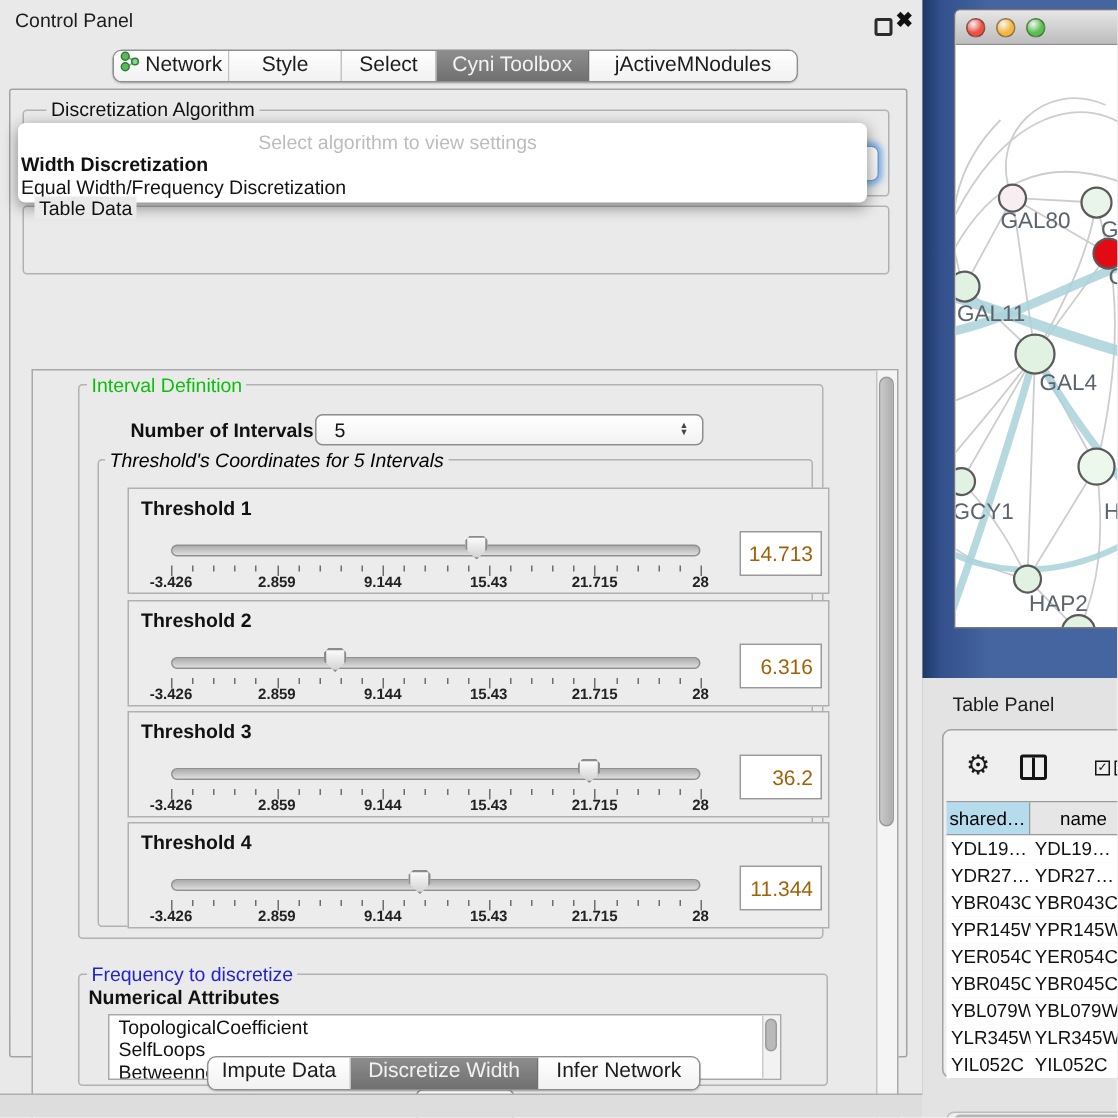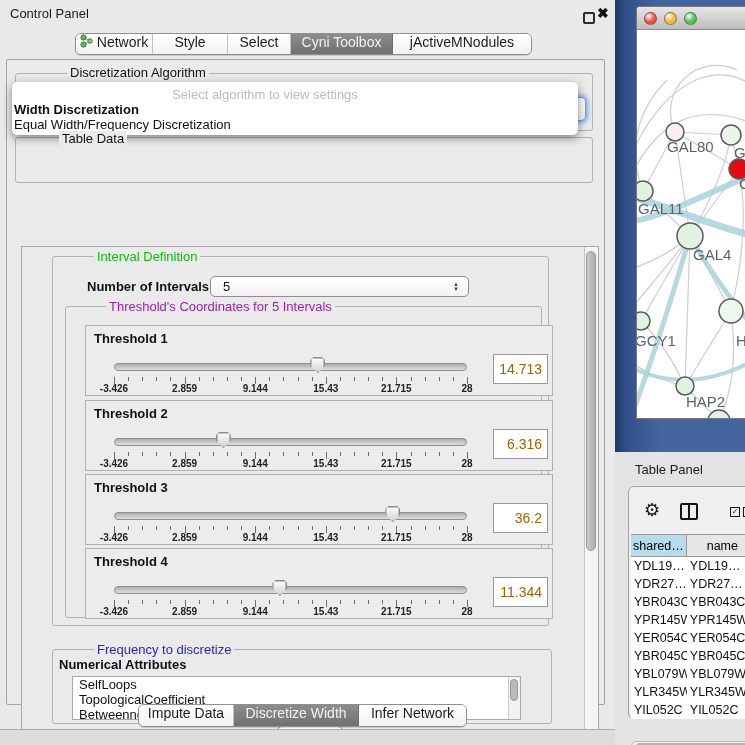--- a/index.html
+++ b/index.html
@@ -17,21 +17,21 @@
        box-shadow:0 1px 1px rgba(0,0,0,.15);}
   .seg .tab{display:flex;align-items:flex-start;justify-content:center;font-size:14px;color:#1c1c1c;
             background:linear-gradient(#ffffff,#f1f1f1);border-right:1px solid #c2c2c2;box-sizing:border-box;gap:4px;}
   .seg .tab:last-child{border-right:none;}
   .seg .tab.sel{background:linear-gradient(#8d8d8d,#707070);color:#f2f2f2;border-right-color:#707070;}
 
   .panel{position:absolute;left:6px;top:59px;width:599px;height:646px;background:#eaeaea;
          border:1px solid #a3a3a3;border-radius:2px;box-sizing:border-box;}
 
   .group{position:absolute;border:1px solid #b2b2b2;border-radius:3px;box-sizing:border-box;}
-  .legend{position:absolute;font-size:13px;background:#eaeaea;padding:0 3px;white-space:nowrap;margin-left:36px;}
+  .legend{position:absolute;font-size:13px;background:#eaeaea;padding:0 3px;white-space:nowrap;}
 
   .combo{position:absolute;background:linear-gradient(#ffffff,#f2f2f2);border:1px solid #8e8e8e;border-radius:5px;
          box-sizing:border-box;font-size:13px;color:#111;display:flex;align-items:center;}
   .combo .val{padding-left:12px;flex:1;white-space:nowrap;overflow:hidden;}
   .stepper{width:14px;display:flex;flex-direction:column;align-items:center;justify-content:center;line-height:5px;
            font-size:6px;color:#444;margin-right:5px;}
 
   .popup{position:absolute;left:12px;top:82px;width:566px;height:53px;background:#fff;border-radius:5px;
          box-shadow:0 3px 10px rgba(0,0,0,.45);z-index:50;}
   .popup .prompt{position:absolute;left:0;right:60px;top:5px;text-align:center;font-size:13px;color:#bcbcbc;}
@@ -154,21 +154,21 @@
         <div class="abs" style="left:65px;top:32px;font-size:13px;font-weight:bold;color:#111;">Number of Intervals</div>
         <div class="combo" style="left:188px;top:29px;width:259px;height:21px;">
           <div class="val">5</div>
           <div class="stepper">
               <span>▲</span>
               <span>▼</span>
             </div>
         </div>
 
         <div class="group" style="left:43px;top:59px;width:477px;height:312px;"></div>
-        <div class="legend" style="left:48px;top:52px;color:#a21caf;">Threshold's Coordinates for 5 Intervals</div>
+        <div class="legend" style="left:48px;top:52px;color:#000000;font-style:italic;">Threshold's Coordinates for 5 Intervals</div>
         <div id="sliderRows">
             <div class="t-row" style="top: 78px;">
               <div class="t-label">Threshold 1</div>
               <div class="track"></div>
               <div class="thumb" style="left: 224.251px;"></div>
               <div class="tick" style="left: 28px; height: 7px;"></div>
               <div class="tick" style="left: 42.12px; height: 4px;"></div>
               <div class="tick" style="left: 56.24px; height: 4px;"></div>
               <div class="tick" style="left: 70.36px; height: 4px;"></div>
               <div class="tick" style="left: 84.48px; height: 4px;"></div>
@@ -315,22 +315,22 @@
               <div class="slabel" style="left: 381px;">28</div>
               <div class="vbox">11.344</div>
             </div>
           </div>
 
         <div class="group" style="left:30px;top:402px;width:500px;height:75px;"></div>
         <div class="legend" style="left:36px;top:395px;color:#2424cc;">Frequency to discretize</div>
         <div class="abs" style="left:37px;top:410px;font-size:13px;font-weight:bold;color:#111;">Numerical Attributes</div>
         <div class="listbox" style="left:50px;top:429px;width:449px;height:44px;" id="attrList">
 
-        <div class="li">SelfLoops</div>
-            <div class="li">TopologicalCoefficient</div>
+        <div class="li">TopologicalCoefficient</div>
+            <div class="li">SelfLoops</div>
             <div class="li">BetweennessCentrality</div>
             <div class="lsb">
               <div class="th"></div>
             </div>
           </div>
 
         <div class="btn" style="left:255px;top:479px;width:66px;height:22px;">Apply</div>
       </div>
     </div>
 

